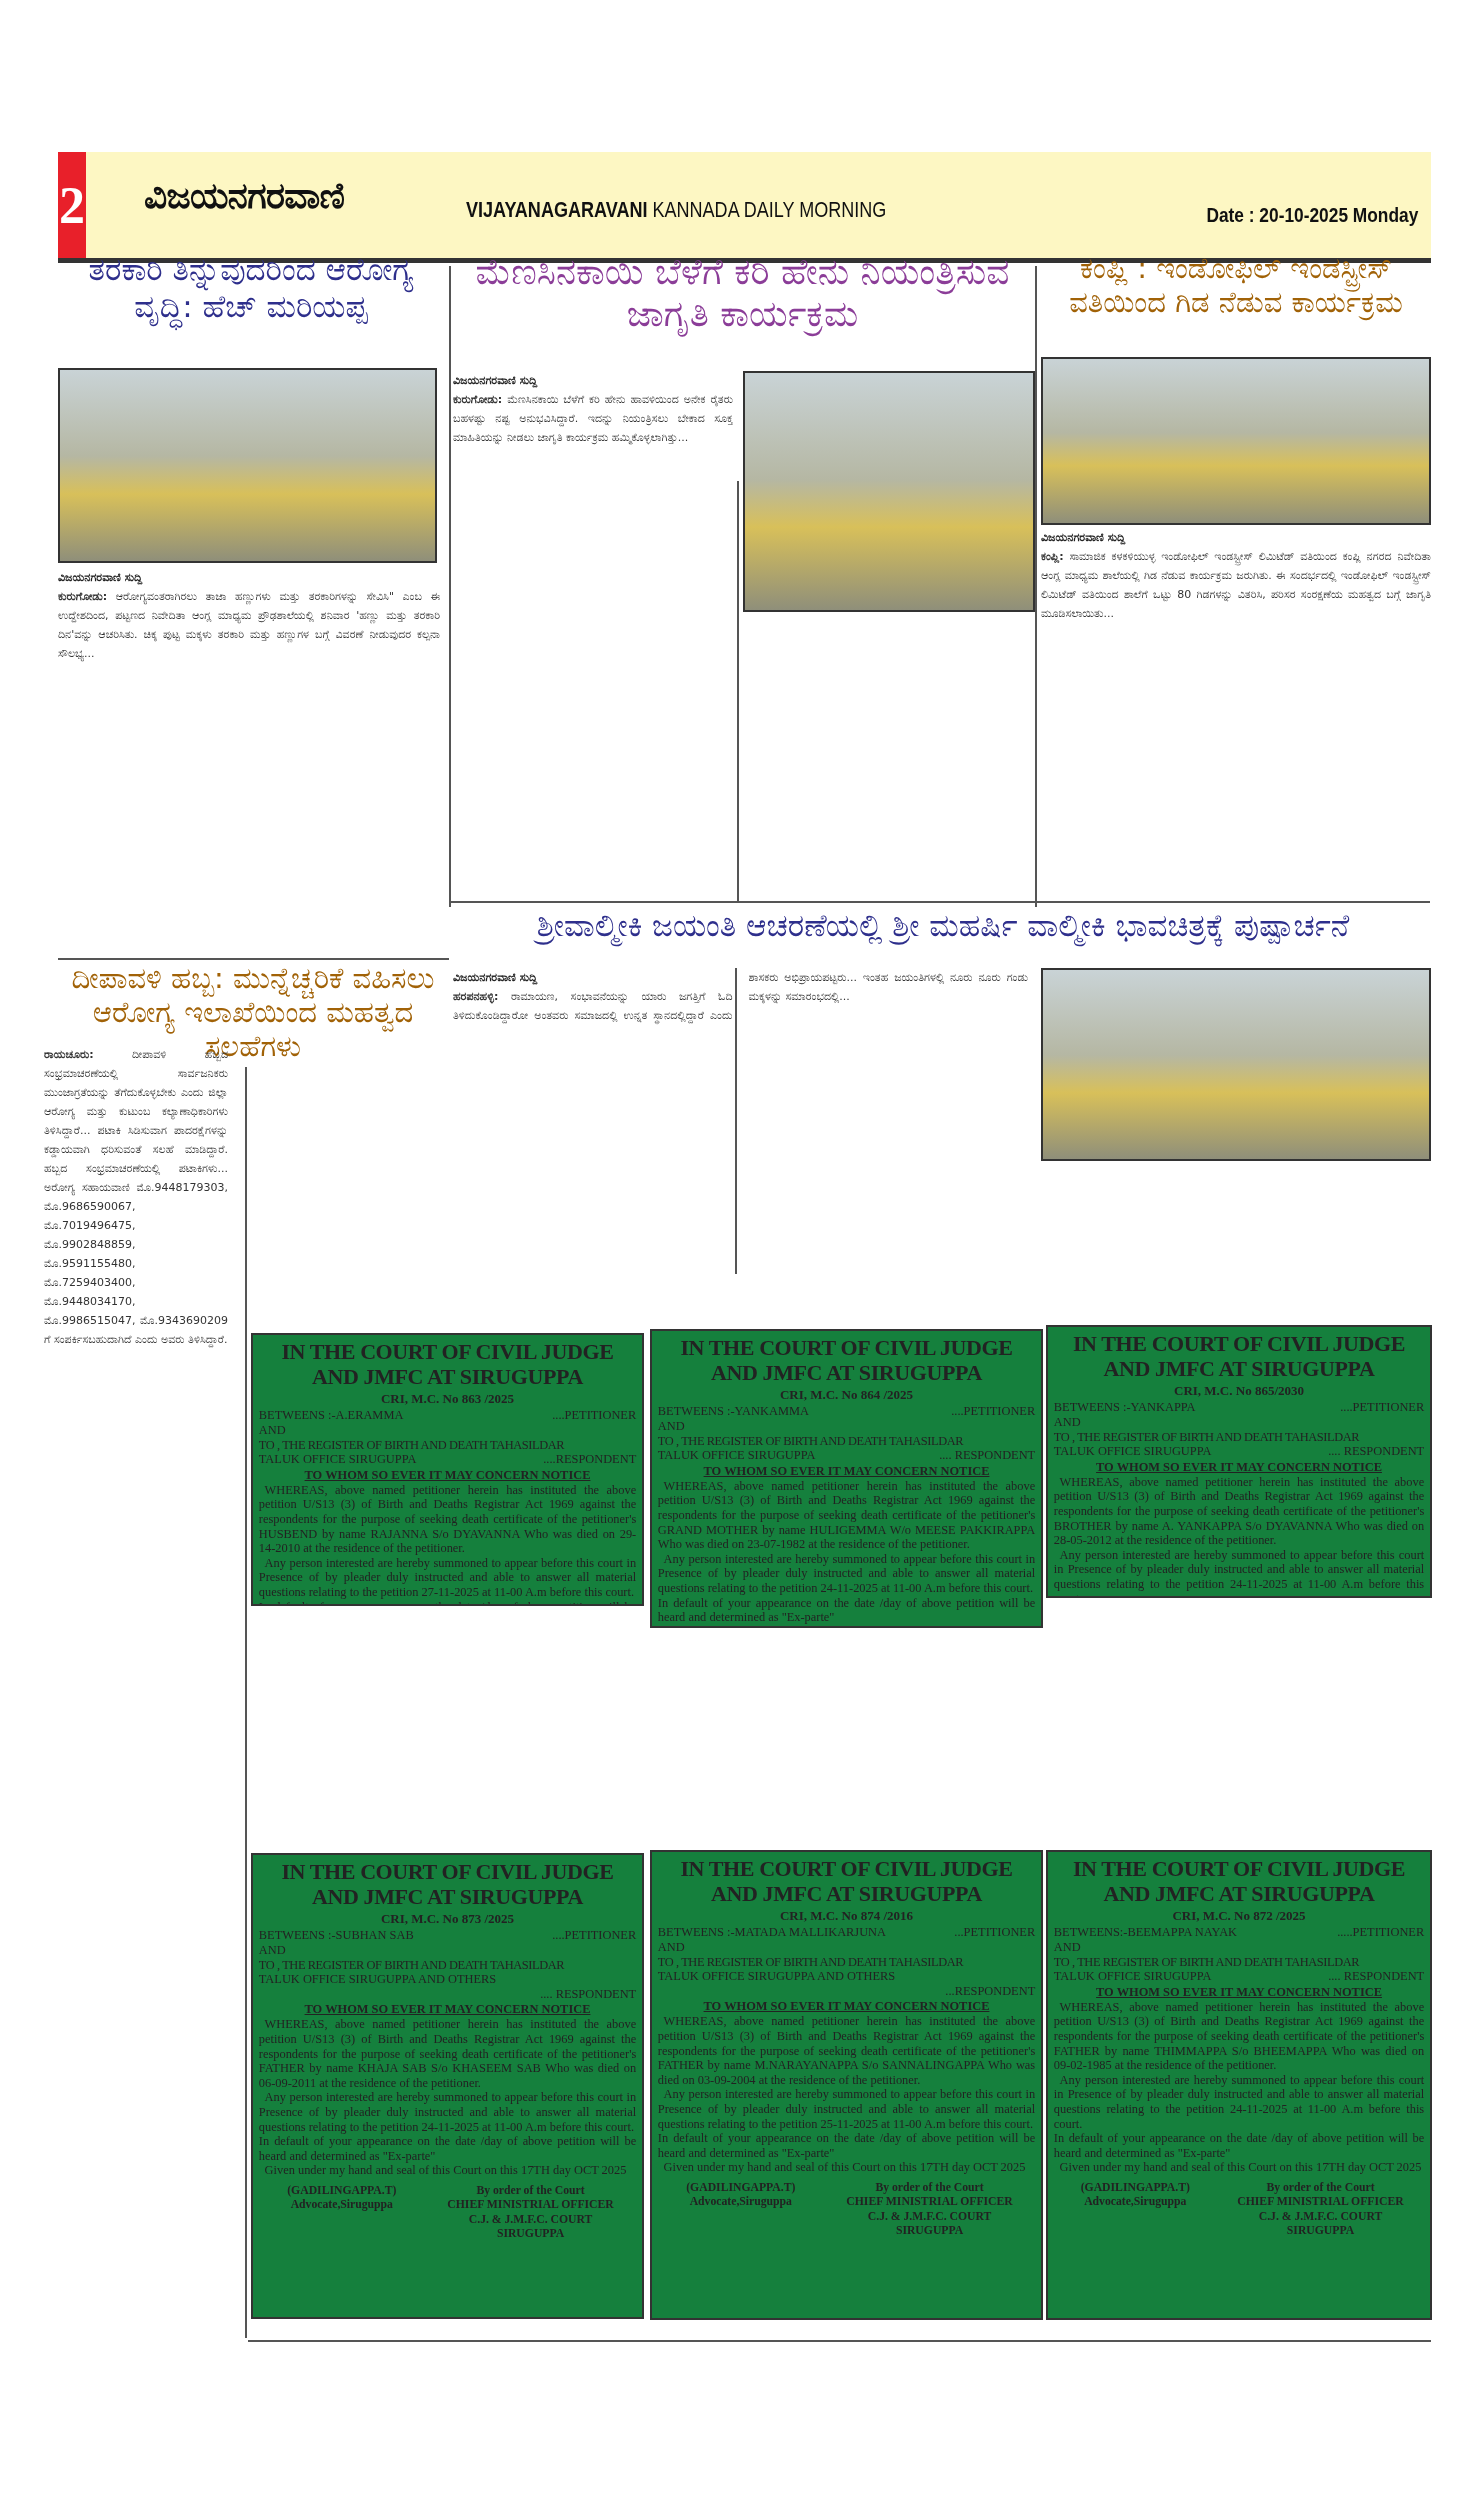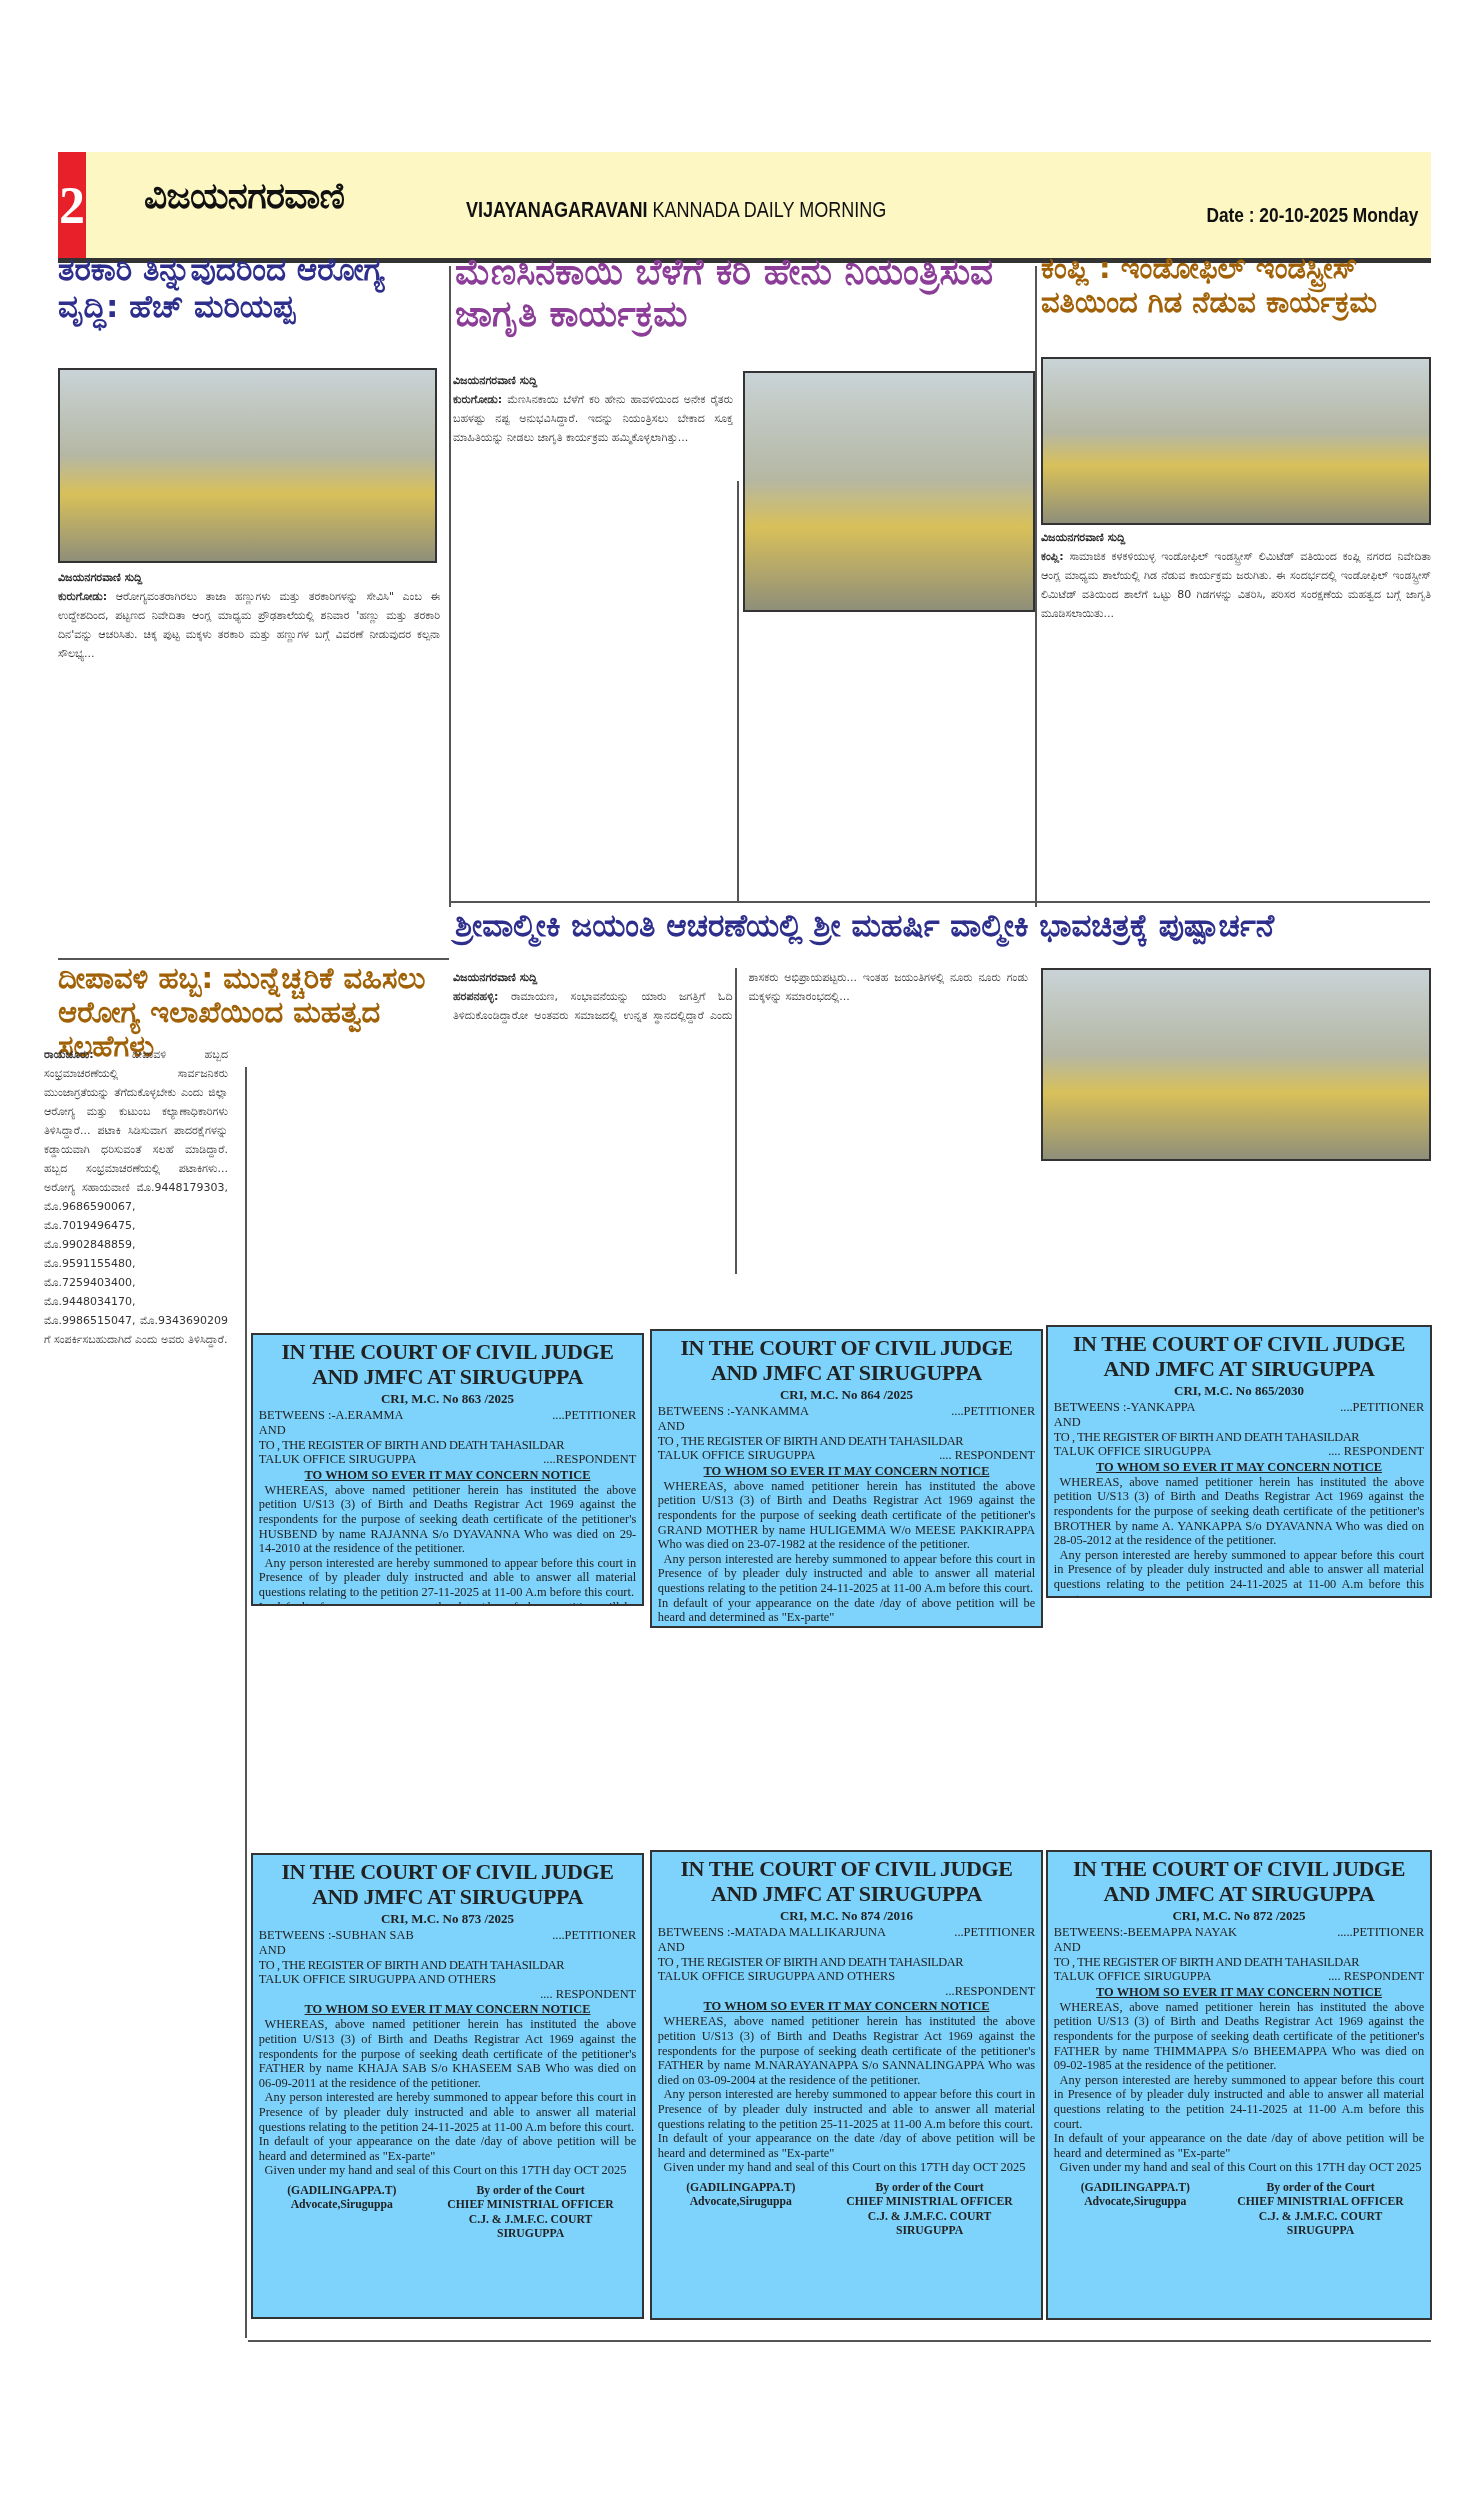--- a/index.html
+++ b/index.html
@@ -6,29 +6,29 @@
   body { width:1475px; height:2512px; position:relative; overflow:hidden; font-family:"Liberation Serif", serif; color:#222; }
   .masthead { position:absolute; left:58px; top:152px; width:1373px; height:106px; background:#fdf7c3; }
   .page-num { position:absolute; left:0; top:0; width:28px; height:106px; background:#e8202a; color:#fff; font-family:"Liberation Serif", serif; font-weight:bold; font-size:52px; display:flex; align-items:center; justify-content:center; }
   .mast-kn { position:absolute; left:86px; top:23px; font-family:"DejaVu Sans", sans-serif; font-weight:bold; font-size:36px; color:#111; letter-spacing:-0.7px; }
   .mast-en { position:absolute; left:408px; top:45px; font-family:"Liberation Sans", sans-serif; font-size:22px; color:#111; transform:scaleX(0.82); transform-origin:left; white-space:nowrap; }
   .mast-en b { font-weight:bold; }
   .mast-date { position:absolute; right:13px; top:52px; font-family:"Liberation Sans", sans-serif; font-weight:bold; font-size:20.4px; color:#111; transform:scaleX(0.85); transform-origin:right; white-space:nowrap; }
   .rule-thick { position:absolute; left:58px; top:258px; width:1373px; height:5.1px; background:#333; }
   .vline { position:absolute; width:1.5px; background:#555; }
   .hline { position:absolute; height:1.5px; background:#555; }
-  .headline { position:absolute; font-family:"DejaVu Sans", sans-serif; font-weight:bold; text-align:left; line-height:1.18; }
+  .headline { position:absolute; font-family:"DejaVu Sans", sans-serif; font-weight:normal; text-align:center; line-height:1.18; }
   .hl-blue { color:#2e2f8c; }
   .hl-purple { color:#8b3d98; }
   .hl-black { color:#a16207; }
   .photo { position:absolute; border:2.2px solid #333; background:linear-gradient(180deg,#c9d3d6 0%,#b5b7a3 45%,#d8c05a 65%,#8f8f7a 100%); }
   .body-text { position:absolute; font-family:"DejaVu Sans", sans-serif; font-size:11px; line-height:19px; color:#333; text-align:justify; overflow:hidden; }
   .byline { font-weight:bold; color:#222; }
   .lead { font-weight:bold; }
-  .notice { position:absolute; border:2.9px solid #333; background:#7dd3fc; padding:4.4px 5.8px; box-sizing:border-box; overflow:hidden; font-family:"Liberation Serif", serif; color:#222; }
+  .notice { position:absolute; border:2.9px solid #333; background:#15803d; padding:4.4px 5.8px; box-sizing:border-box; overflow:hidden; font-family:"Liberation Serif", serif; color:#222; }
   .n-title { font-weight:bold; font-size:22px; line-height:25px; text-align:center; letter-spacing:-0.4px; }
   .n-case { font-weight:bold; font-size:13px; text-align:center; margin:1.5px 0; }
   .n-line { font-size:12.4px; line-height:14.6px; display:flex; justify-content:space-between; white-space:nowrap; }
   .n-plain { font-size:12.4px; line-height:14.6px; }
   .n-right { font-size:12.4px; line-height:14.6px; text-align:right; }
   .n-concern { font-weight:bold; font-size:12.4px; text-decoration:underline; text-align:center; line-height:16px; }
   .n-para { font-size:12.4px; line-height:14.6px; text-align:justify; }
   .n-sign { display:flex; justify-content:space-between; font-weight:bold; font-size:11.7px; line-height:14.6px; margin-top:5.8px; }
   .n-sign .l { text-align:center; width:44%; }
   .n-sign .r { text-align:center; width:56%; }

